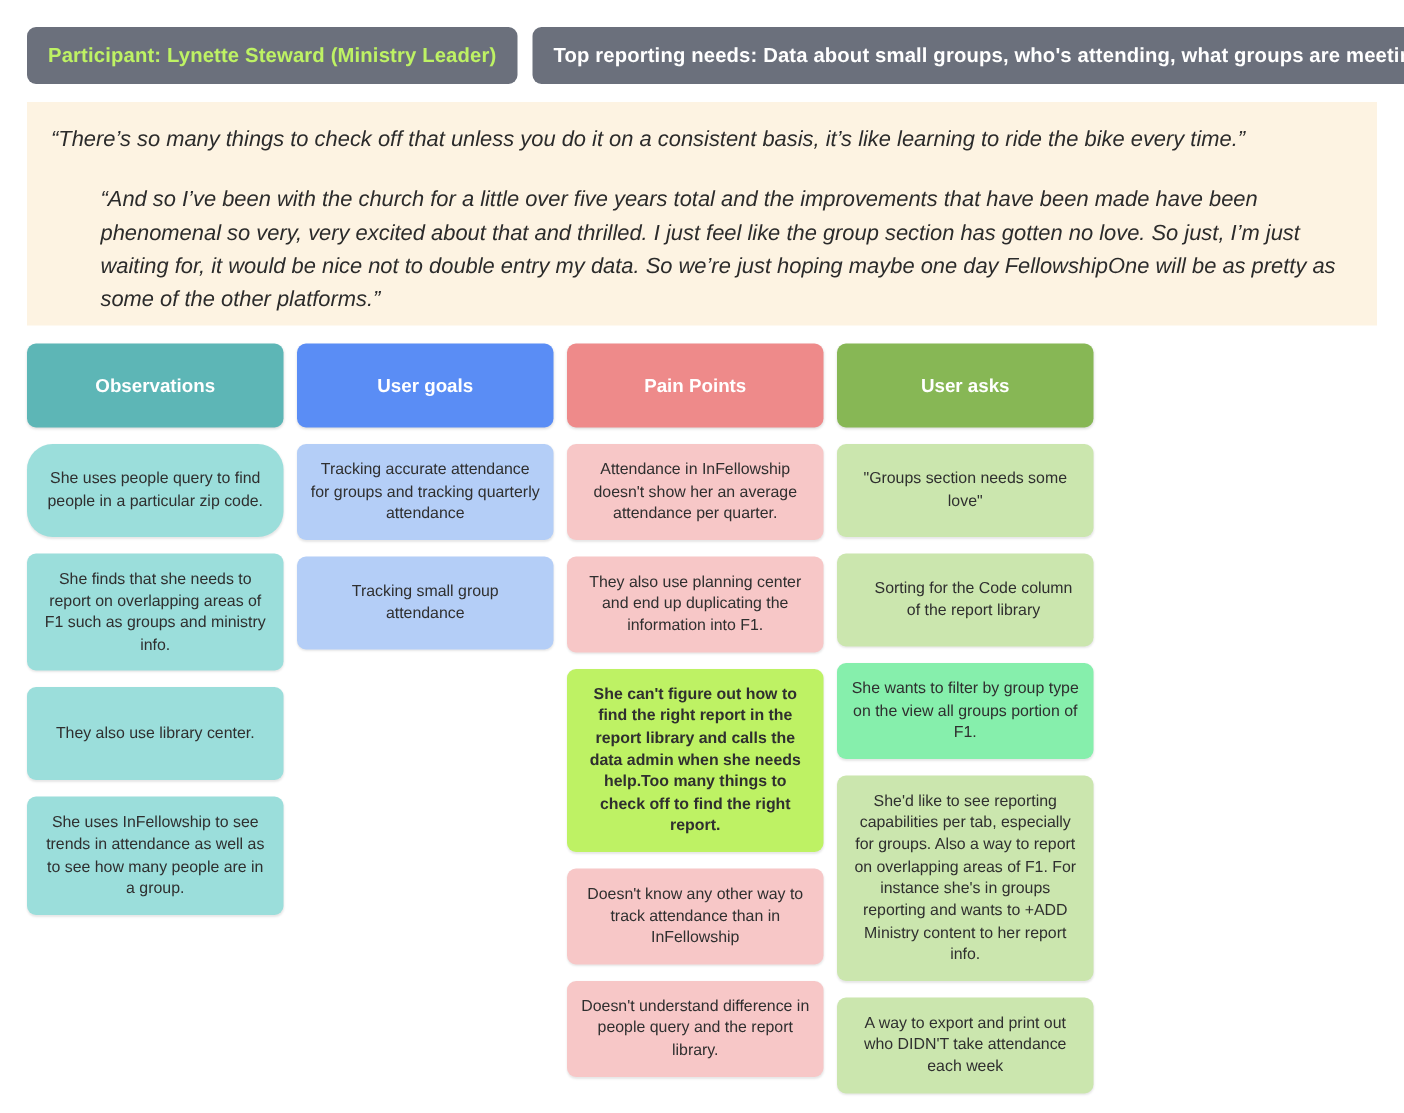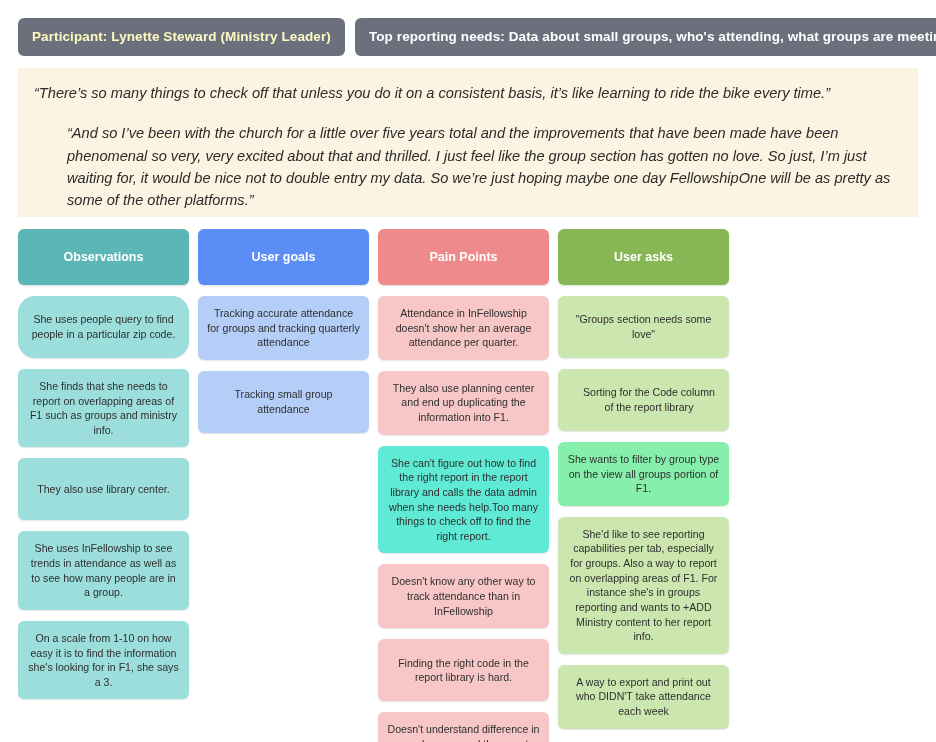--- a/index.html
+++ b/index.html
@@ -110,50 +110,48 @@
 
   
   .spacer-col { flex: 1 1 auto; }
 </style>
 </head>
 <body>
 
 <div class="board">
 
   <div class="pill-bar">
-      <div class="pill pill-participant" style="background: rgb(107, 112, 124); color: #fef9c3;">Participant: Lynette Steward (Ministry Leader)</div>
+      <div class="pill pill-participant" style="background: rgb(107, 112, 124); color: #bef264;">Participant: Lynette Steward (Ministry Leader)</div>
       <div class="pill pill-needs" style="background: rgb(107, 112, 124); color: rgb(255, 255, 255);">Top reporting needs: Data about small groups, who's attending, what groups are meeting</div>
     </div>
 
   <div class="quote-band" style="background: rgb(253, 243, 226);">
       <p class="quote">“There’s so many things to check off that unless you do it on a consistent basis, it’s like learning to ride the bike every time.”</p>
       <p class="quote">“And so I’ve been with the church for a little over five years total and the improvements that have been made have been phenomenal so very, very excited about that and thrilled. I just feel like the group section has gotten no love. So just, I’m just waiting for, it would be nice not to double entry my data. So we’re just hoping maybe one day FellowshipOne will be as pretty as some of the other platforms.”</p>
     </div>
 
   <div class="columns">
     <div class="column">
         <div class="col-header" style="background: rgb(93, 182, 182);">Observations</div>
         <div class="card" style="background: rgb(155, 222, 219); border-radius: 17px;">She uses people query to find people in a particular zip code.</div>
         <div class="card" style="background: rgb(155, 222, 219);">She finds that she needs to report on overlapping areas of F1 such as groups and ministry info.</div>
         <div class="card" style="background: rgb(155, 222, 219);">They also use library center.</div>
         <div class="card" style="background: rgb(155, 222, 219);">She uses InFellowship to see trends in attendance as well as to see how many people are in a group.</div>
-        <div class="card" style="background: rgb(155, 222, 219);">On a scale from 1-10 on how easy it is to find the information she's looking for in F1, she says a 3.</div>
       </div>
       <div class="column">
         <div class="col-header" style="background: rgb(90, 141, 245);">User goals</div>
         <div class="card" style="background: rgb(180, 206, 247);">Tracking accurate attendance for groups and tracking quarterly attendance</div>
         <div class="card" style="background: rgb(180, 206, 247);">Tracking small group attendance</div>
       </div>
       <div class="column">
         <div class="col-header" style="background: rgb(238, 138, 138);">Pain Points</div>
         <div class="card" style="background: rgb(247, 199, 199);">Attendance in InFellowship doesn't show her an average attendance per quarter.</div>
         <div class="card" style="background: rgb(247, 199, 199);">They also use planning center and end up duplicating the information into F1.</div>
-        <div class="card" style="background: #5eead4;">She can't figure out how to find the right report in the report library and calls the data admin when she needs help.Too many things to check off to find the right report.</div>
+        <div class="card" style="background: #bef264; font-weight: bold;">She can't figure out how to find the right report in the report library and calls the data admin when she needs help.Too many things to check off to find the right report.</div>
         <div class="card" style="background: rgb(247, 199, 199);">Doesn't know any other way to track attendance than in InFellowship</div>
-        <div class="card" style="background: rgb(247, 199, 199);">Finding the right code in the report library is hard.</div>
         <div class="card" style="background: rgb(247, 199, 199);">Doesn't understand difference in people query and the report library.</div>
       </div>
       <div class="column">
         <div class="col-header" style="background: rgb(135, 183, 85);">User asks</div>
         <div class="card" style="background: rgb(203, 230, 174);">"Groups section needs some love"</div>
         <div class="card" style="background: rgb(203, 230, 174); padding-left: 20px;">Sorting for the Code column of the report library</div>
         <div class="card" style="background: #86efac;">She wants to filter by group type on the view all groups portion of F1.</div>
         <div class="card" style="background: rgb(203, 230, 174);">She'd like to see reporting capabilities per tab, especially for groups. Also a way to report on overlapping areas of F1. For instance she's in groups reporting and wants to +ADD Ministry content to her report info.</div>
         <div class="card" style="background: rgb(203, 230, 174);">A way to export and print out who DIDN'T take attendance each week</div>
       </div>

